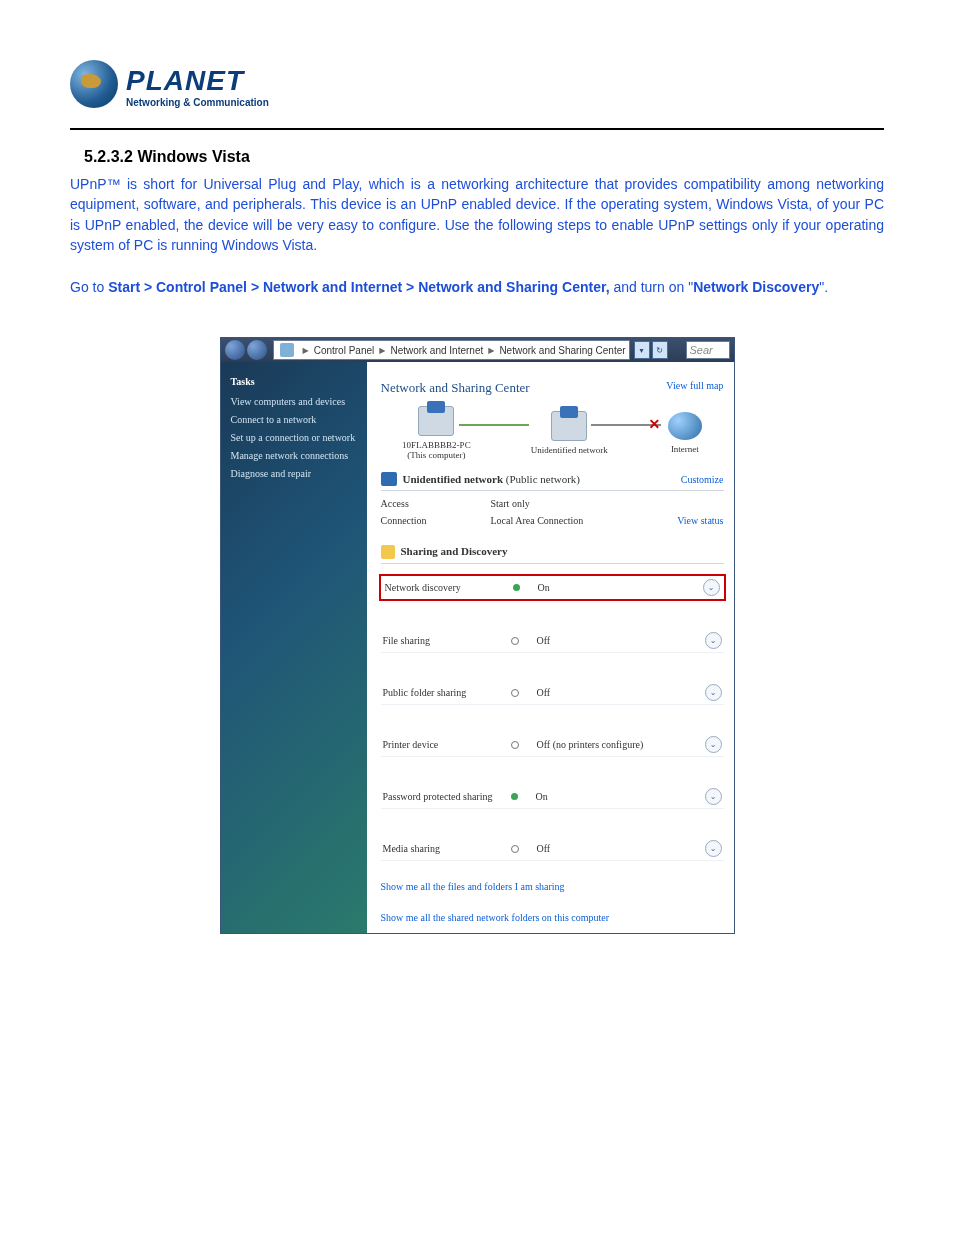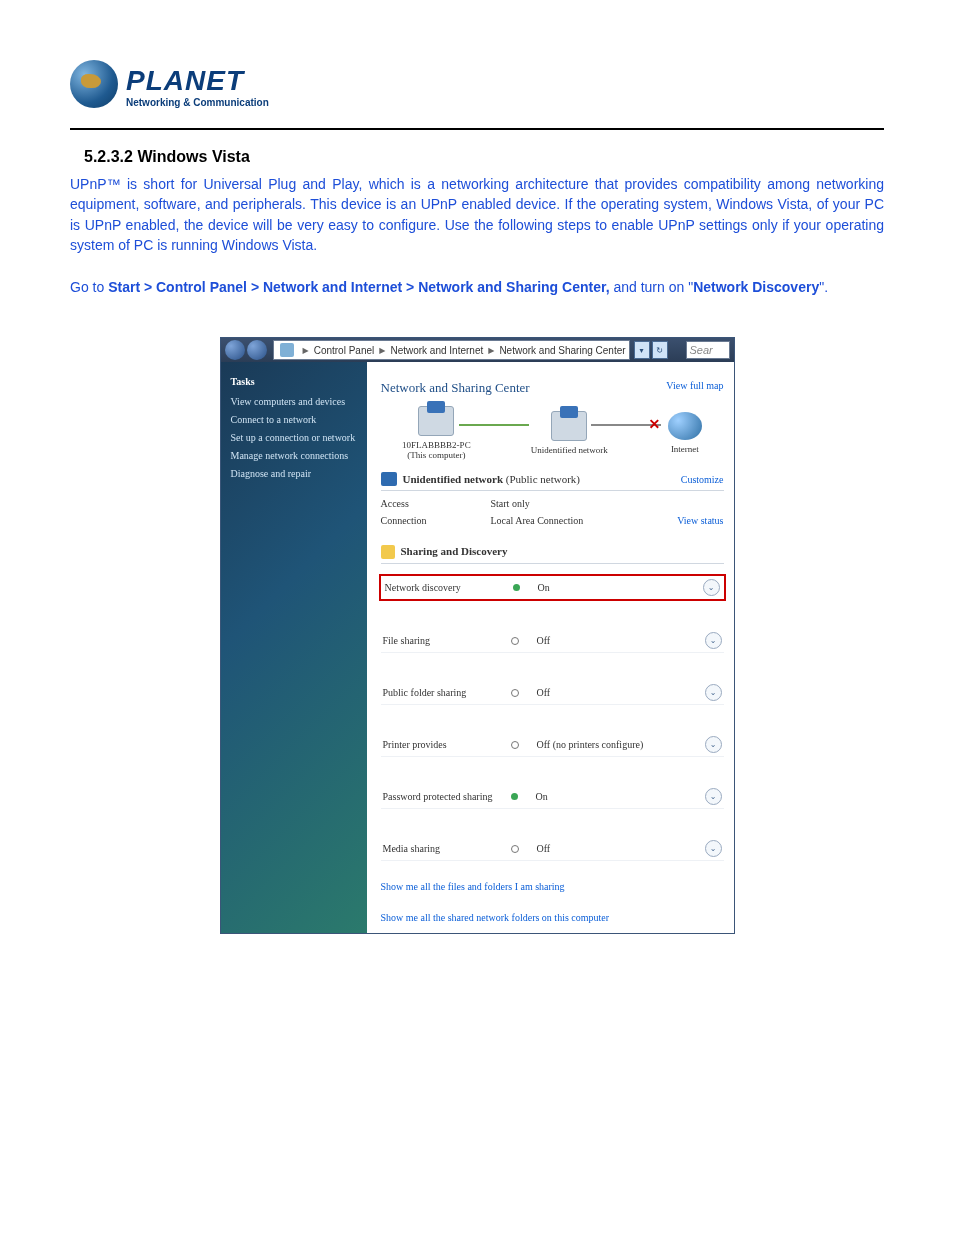--- a/index.html
+++ b/index.html
@@ -321,21 +321,21 @@
             </div>
             <div class="opt-row">
               <div class="k">Public folder sharing</div>
               <div class="status">
                 <span class="dot off"></span>
                 <span>Off</span>
               </div>
               <div class="expand">⌄</div>
             </div>
             <div class="opt-row">
-              <div class="k">Printer provides</div>
+              <div class="k">Printer device</div>
               <div class="status">
                 <span class="dot off"></span>
                 <span>Off (no printers configure)</span>
               </div>
               <div class="expand">⌄</div>
             </div>
             <div class="opt-row">
               <div class="k">Password protected sharing</div>
               <div class="status">
                 <span class="dot on"></span>

